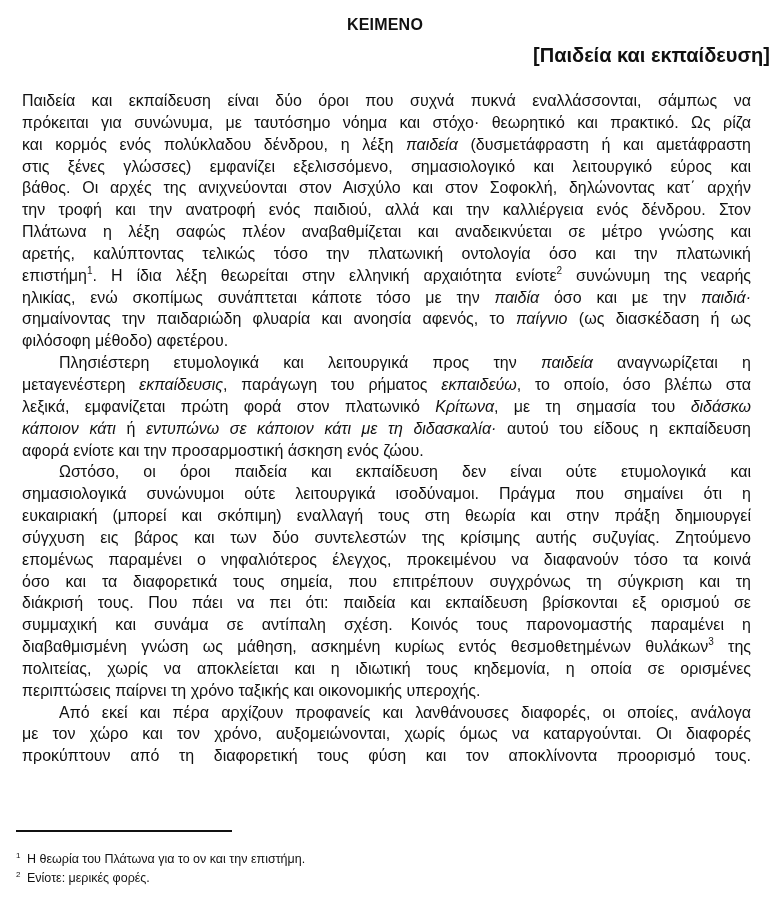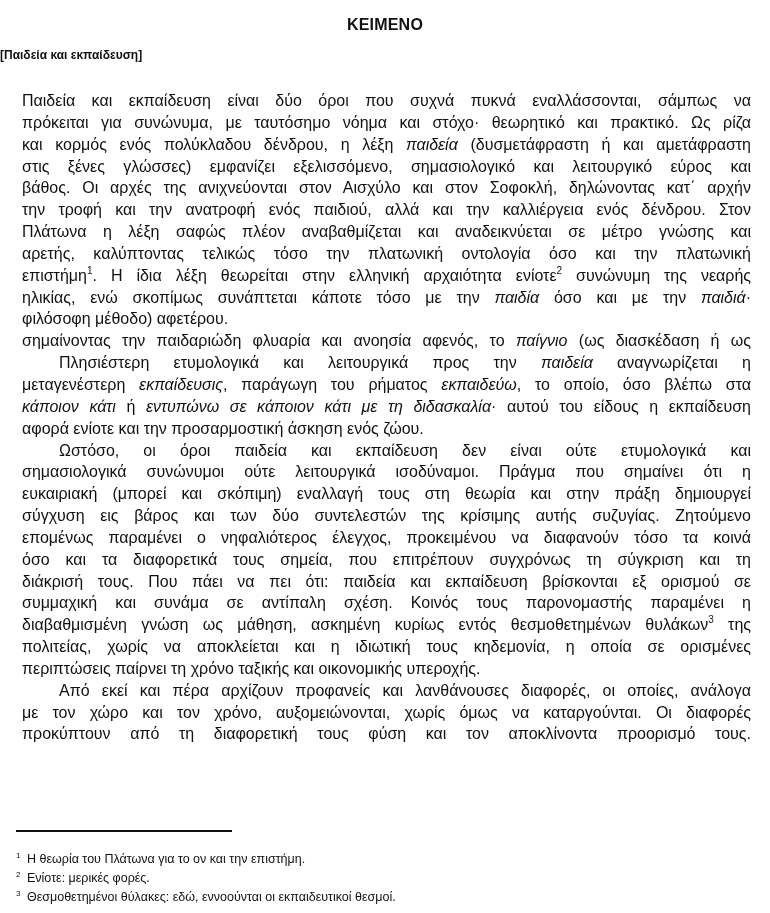--- a/index.html
+++ b/index.html
@@ -27,23 +27,23 @@
     text-align: center;
     font-weight: bold;
     font-size: 16px;
     line-height: 22px;
     letter-spacing: 0.2px;
   }
   .subtitle {
     position: absolute;
     left: 0; width: 770px;
     top: 44px;
-    text-align: left;
+    text-align: right;
     font-weight: bold;
-    font-size: 12px;
+    font-size: 20px;
     line-height: 22px;
   }
   .body-text {
     position: absolute;
     left: 22px;
     top: 90px;
     width: 729px;
   }
   .line {
     display: block;
@@ -108,26 +108,27 @@
         <div class="line"><span>Παιδεία και εκπαίδευση είναι δύο όροι που συχνά πυκνά εναλλάσσονται, σάμπως να</span></div>
         <div class="line"><span>πρόκειται για συνώνυμα, με ταυτόσημο νόημα και στόχο· θεωρητικό και πρακτικό. Ως ρίζα</span></div>
         <div class="line"><span>και κορμός ενός πολύκλαδου δένδρου, η λέξη </span><span class="seg-i">παιδεία</span><span> (δυσμετάφραστη ή και αμετάφραστη</span></div>
         <div class="line"><span>στις ξένες γλώσσες) εμφανίζει εξελισσόμενο, σημασιολογικό και λειτουργικό εύρος και</span></div>
         <div class="line"><span>βάθος. Οι αρχές της ανιχνεύονται στον Αισχύλο και στον Σοφοκλή, δηλώνοντας κατ΄ αρχήν</span></div>
         <div class="line"><span>την τροφή και την ανατροφή ενός παιδιού, αλλά και την καλλιέργεια ενός δένδρου. Στον</span></div>
         <div class="line"><span>Πλάτωνα η λέξη σαφώς πλέον </span><span class="seg-u">αναβαθμίζεται</span><span> και αναδεικνύεται σε μέτρο γνώσης και</span></div>
         <div class="line"><span>αρετής, καλύπτοντας τελικώς τόσο την πλατωνική οντολογία όσο και την πλατωνική</span></div>
         <div class="line"><span>επιστήμη</span><span class="seg-sup">1</span><span>. Η ίδια λέξη θεωρείται στην ελληνική αρχαιότητα ενίοτε</span><span class="seg-sup">2</span><span> συνώνυμη της νεαρής</span></div>
         <div class="line"><span>ηλικίας, ενώ σκοπίμως συνάπτεται κάποτε τόσο με την </span><span class="seg-i">παιδία</span><span> όσο και με την </span><span class="seg-i">παιδιά·</span></div>
+        <div class="line"><span>σημαίνοντας την παιδαριώδη φλυαρία και ανοησία αφενός, το </span><span class="seg-i">παίγνιο</span><span> (ως διασκέδαση ή ως</span></div>
         <div class="line last"><span>φιλόσοφη μέθοδο) αφετέρου.</span></div>
-        <div class="line"><span>σημαίνοντας την παιδαριώδη φλυαρία και ανοησία αφενός, το </span><span class="seg-i">παίγνιο</span><span> (ως διασκέδαση ή ως</span></div>
       </div>
       <div>
         <div class="line indent"><span>Πλησιέστερη ετυμολογικά και λειτουργικά  προς  την  </span><span class="seg-i">παιδεία</span><span>  αναγνωρίζεται  η</span></div>
         <div class="line"><span class="seg-u">μεταγενέστερη</span><span> </span><span class="seg-i">εκπαίδευσις</span><span>, παράγωγη του ρήματος </span><span class="seg-i">εκπαιδεύω</span><span>, το οποίο, όσο βλέπω στα</span></div>
+        <div class="line"><span>λεξικά, εμφανίζεται πρώτη φορά στον πλατωνικό </span><span class="seg-i">Κρίτωνα</span><span>, με τη σημασία του </span><span class="seg-i">διδάσκω</span></div>
         <div class="line"><span class="seg-i">κάποιον κάτι</span><span> ή </span><span class="seg-i">εντυπώνω σε κάποιον κάτι με τη διδασκαλία·</span><span> αυτού του είδους η εκπαίδευση</span></div>
         <div class="line last"><span>αφορά ενίοτε και την προσαρμοστική άσκηση ενός ζώου.</span></div>
       </div>
       <div>
         <div class="line indent"><span class="seg-b">Ωστόσο</span><span>, οι όροι παιδεία και εκπαίδευση δεν είναι ούτε ετυμολογικά και</span></div>
         <div class="line"><span>σημασιολογικά συνώνυμοι ούτε λειτουργικά ισοδύναμοι. Πράγμα που σημαίνει ότι η</span></div>
         <div class="line"><span>ευκαιριακή (μπορεί και σκόπιμη) εναλλαγή τους στη θεωρία και στην πράξη δημιουργεί</span></div>
         <div class="line"><span>σύγχυση εις βάρος και των δύο συντελεστών της κρίσιμης αυτής συζυγίας. Ζητούμενο</span></div>
         <div class="line"><span class="seg-b">επομένως</span><span> παραμένει ο νηφαλιότερος έλεγχος, </span><span class="seg-b">προκειμένου</span><span> να διαφανούν τόσο τα κοινά</span></div>
         <div class="line"><span>όσο και τα διαφορετικά τους σημεία, που </span><span class="seg-u">επιτρέπουν</span><span> συγχρόνως τη σύγκριση και τη</span></div>
@@ -141,15 +142,14 @@
         <div class="line indent"><span>Από εκεί και πέρα αρχίζουν προφανείς και λανθάνουσες διαφορές, οι οποίες, ανάλογα</span></div>
         <div class="line"><span>με τον χώρο και τον χρόνο, αυξομειώνονται, χωρίς όμως να καταργούνται. Οι </span><span class="seg-u">διαφορές</span></div>
         <div class="line"><span>προκύπτουν από τη διαφορετική τους φύση και τον αποκλίνοντα προορισμό τους.</span></div>
       </div>
     </div>
 
   <div class="fn-rule"></div>
   <div class="footnotes" id="footnotes">
       <div class="fn"><span class="fn-num">1</span><span>Η θεωρία του Πλάτωνα για το ον και την επιστήμη.</span></div>
       <div class="fn"><span class="fn-num">2</span><span>Ενίοτε: μερικές φορές.</span></div>
-      <div class="fn"><span class="fn-num">3</span><span>Θεσμοθετημένοι θύλακες:  εδώ, εννοούνται οι εκπαιδευτικοί θεσμοί.</span></div>
     </div>
 </div>
 
 </body></html>

